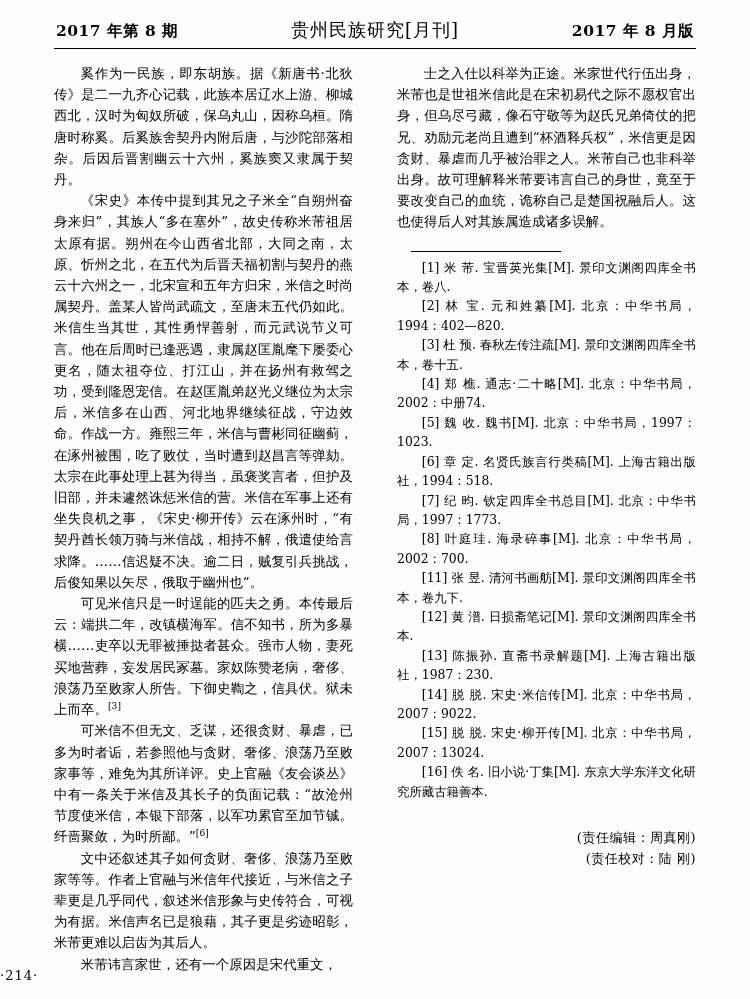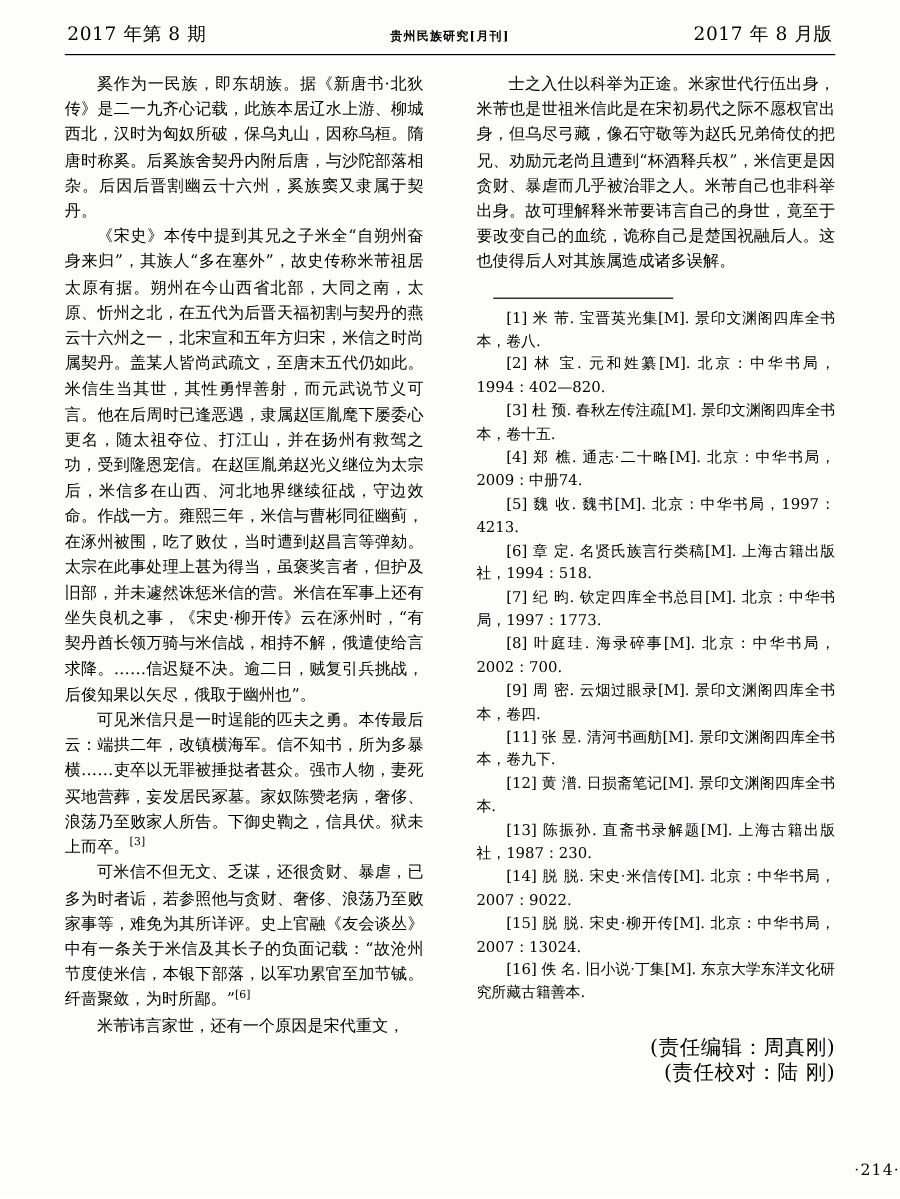--- a/index.html
+++ b/index.html
@@ -26,26 +26,26 @@
     display: flex;
     align-items: baseline;
     justify-content: space-between;
     font-size: 15px;
     letter-spacing: 0.5px;
     padding: 0 2px 6px 2px;
   }
   .running-head .rh-left,
   .running-head .rh-right {
     font-size: 15.5px;
-    font-weight: normal;
+    font-weight: bold;
     font-family: "DejaVu Serif", "Liberation Serif", serif;
   }
   .running-head .rh-center {
-    font-size: 10px;
-    font-weight: bold;
+    font-size: 18px;
+    font-weight: normal;
     letter-spacing: 1px;
   }
   .rule {
     border-bottom: 1.6px solid #000;
     margin: 0 0 14px 0;
   }
   
   .columns {
     display: flex;
     gap: 42px;
@@ -89,32 +89,32 @@
     line-height: 19.4px;
     text-align: justify;
     text-justify: inter-ideograph;
     text-indent: 2em;
     letter-spacing: 0px;
   }
   
   .signoff {
     margin-top: 26px;
     text-align: right;
-    font-size: 17px;
+    font-size: 13px;
     line-height: 21px;
     letter-spacing: 0.5px;
   }
   .signoff div { white-space: nowrap; }
   
   .folio {
     position: absolute;
     left: 0;
     right: 0;
     bottom: 16px;
-    text-align: right;
+    text-align: left;
     font-size: 13px;
     letter-spacing: 1px;
     font-family: "DejaVu Serif", "Liberation Serif", serif;
   }
   .col-left-inner { padding-right: 2px; }
 </style>
 </head>
 <body>
 
 <div class="page">
@@ -126,37 +126,37 @@
   </div>
   <div class="rule"></div>
 
   <div class="columns">
 
     <div class="col col-left-inner">
       <p class="body">奚作为一民族，即东胡族。据《新唐书·北狄传》是二一九齐心记载，此族本居辽水上游、柳城西北，汉时为匈奴所破，保乌丸山，因称乌桓。隋唐时称奚。后奚族舍契丹内附后唐，与沙陀部落相杂。后因后晋割幽云十六州，奚族窦又隶属于契丹。</p>
       <p class="body">《宋史》本传中提到其兄之子米全“自朔州奋身来归”，其族人“多在塞外”，故史传称米芾祖居太原有据。朔州在今山西省北部，大同之南，太原、忻州之北，在五代为后晋天福初割与契丹的燕云十六州之一，北宋宣和五年方归宋，米信之时尚属契丹。盖某人皆尚武疏文，至唐末五代仍如此。米信生当其世，其性勇悍善射，而元武说节义可言。他在后周时已逢恶遇，隶属赵匡胤麾下屡委心更名，随太祖夺位、打江山，并在扬州有救驾之功，受到隆恩宠信。在赵匡胤弟赵光义继位为太宗后，米信多在山西、河北地界继续征战，守边效命。作战一方。雍熙三年，米信与曹彬同征幽蓟，在涿州被围，吃了败仗，当时遭到赵昌言等弹劾。太宗在此事处理上甚为得当，虽褒奖言者，但护及旧部，并未遽然诛惩米信的营。米信在军事上还有坐失良机之事，《宋史·柳开传》云在涿州时，“有契丹酋长领万骑与米信战，相持不解，俄遣使给言求降。……信迟疑不决。逾二日，贼复引兵挑战，后俊知果以矢尽，俄取于幽州也”。</p>
       <p class="body"><span>可见米信只是一时逞能的匹夫之勇。本传最后云：端拱二年，改镇横海军。信不知书，所为多暴横……吏卒以无罪被捶挞者甚众。强市人物，妻死买地营葬，妄发居民冢墓。家奴陈赞老病，奢侈、浪荡乃至败家人所告。下御史鞫之，信具伏。狱未上而卒。</span><sup class="note">[3]</sup></p>
       <p class="body"><span>可米信不但无文、乏谋，还很贪财、暴虐，已多为时者诟，若参照他与贪财、奢侈、浪荡乃至败家事等，难免为其所详评。史上官融《友会谈丛》中有一条关于米信及其长子的负面记载：“故沧州节度使米信，本银下部落，以军功累官至加节铖。纤啬聚敛，为时所鄙。”</span><sup class="note">[6]</sup></p>
+      <p class="body">文中还叙述其子如何贪财、奢侈、浪荡乃至败家等等。作者上官融与米信年代接近，与米信之子辈更是几乎同代，叙述米信形象与史传符合，可视为有据。米信声名已是狼藉，其子更是劣迹昭彰，米芾更难以启齿为其后人。</p>
       <p class="body">米芾讳言家世，还有一个原因是宋代重文，</p>
     </div>
 
     <div class="col">
       <p class="body">士之入仕以科举为正途。米家世代行伍出身，米芾也是世祖米信此是在宋初易代之际不愿权官出身，但乌尽弓藏，像石守敬等为赵氏兄弟倚仗的把兄、劝励元老尚且遭到“杯酒释兵权”，米信更是因贪财、暴虐而几乎被治罪之人。米芾自己也非科举出身。故可理解释米芾要讳言自己的身世，竟至于要改变自己的血统，诡称自己是楚国祝融后人。这也使得后人对其族属造成诸多误解。</p>
 
       <div class="ref-rule"></div>
 
       <p class="ref">[1] 米 芾. 宝晋英光集[M]. 景印文渊阁四库全书本，卷八.</p>
       <p class="ref">[2] 林 宝. 元和姓纂[M]. 北京：中华书局，1994：402—820.</p>
       <p class="ref">[3] 杜 预. 春秋左传注疏[M]. 景印文渊阁四库全书本，卷十五.</p>
-      <p class="ref">[4] 郑 樵. 通志·二十略[M]. 北京：中华书局，2009：中册74.</p>
-      <p class="ref">[5] 魏 收. 魏书[M]. 北京：中华书局，1997：4213.</p>
+      <p class="ref">[4] 郑 樵. 通志·二十略[M]. 北京：中华书局，2002：中册74.</p>
+      <p class="ref">[5] 魏 收. 魏书[M]. 北京：中华书局，1997：1023.</p>
       <p class="ref">[6] 章 定. 名贤氏族言行类稿[M]. 上海古籍出版社，1994：518.</p>
       <p class="ref">[7] 纪 昀. 钦定四库全书总目[M]. 北京：中华书局，1997：1773.</p>
       <p class="ref">[8] 叶庭珪. 海录碎事[M]. 北京：中华书局，2002：700.</p>
-      <p class="ref">[9] 周 密. 云烟过眼录[M]. 景印文渊阁四库全书本，卷四.</p>
       <p class="ref">[11] 张 昱. 清河书画舫[M]. 景印文渊阁四库全书本，卷九下.</p>
       <p class="ref">[12] 黄 潽. 日损斋笔记[M]. 景印文渊阁四库全书本.</p>
       <p class="ref">[13] 陈振孙. 直斋书录解题[M]. 上海古籍出版社，1987：230.</p>
       <p class="ref">[14] 脱 脱. 宋史·米信传[M]. 北京：中华书局，2007：9022.</p>
       <p class="ref">[15] 脱 脱. 宋史·柳开传[M]. 北京：中华书局，2007：13024.</p>
       <p class="ref">[16] 佚 名. 旧小说·丁集[M]. 东京大学东洋文化研究所藏古籍善本.</p>
 
       <div class="signoff">
         <div>(责任编辑：周真刚)</div>
         <div>(责任校对：陆 刚)</div>

